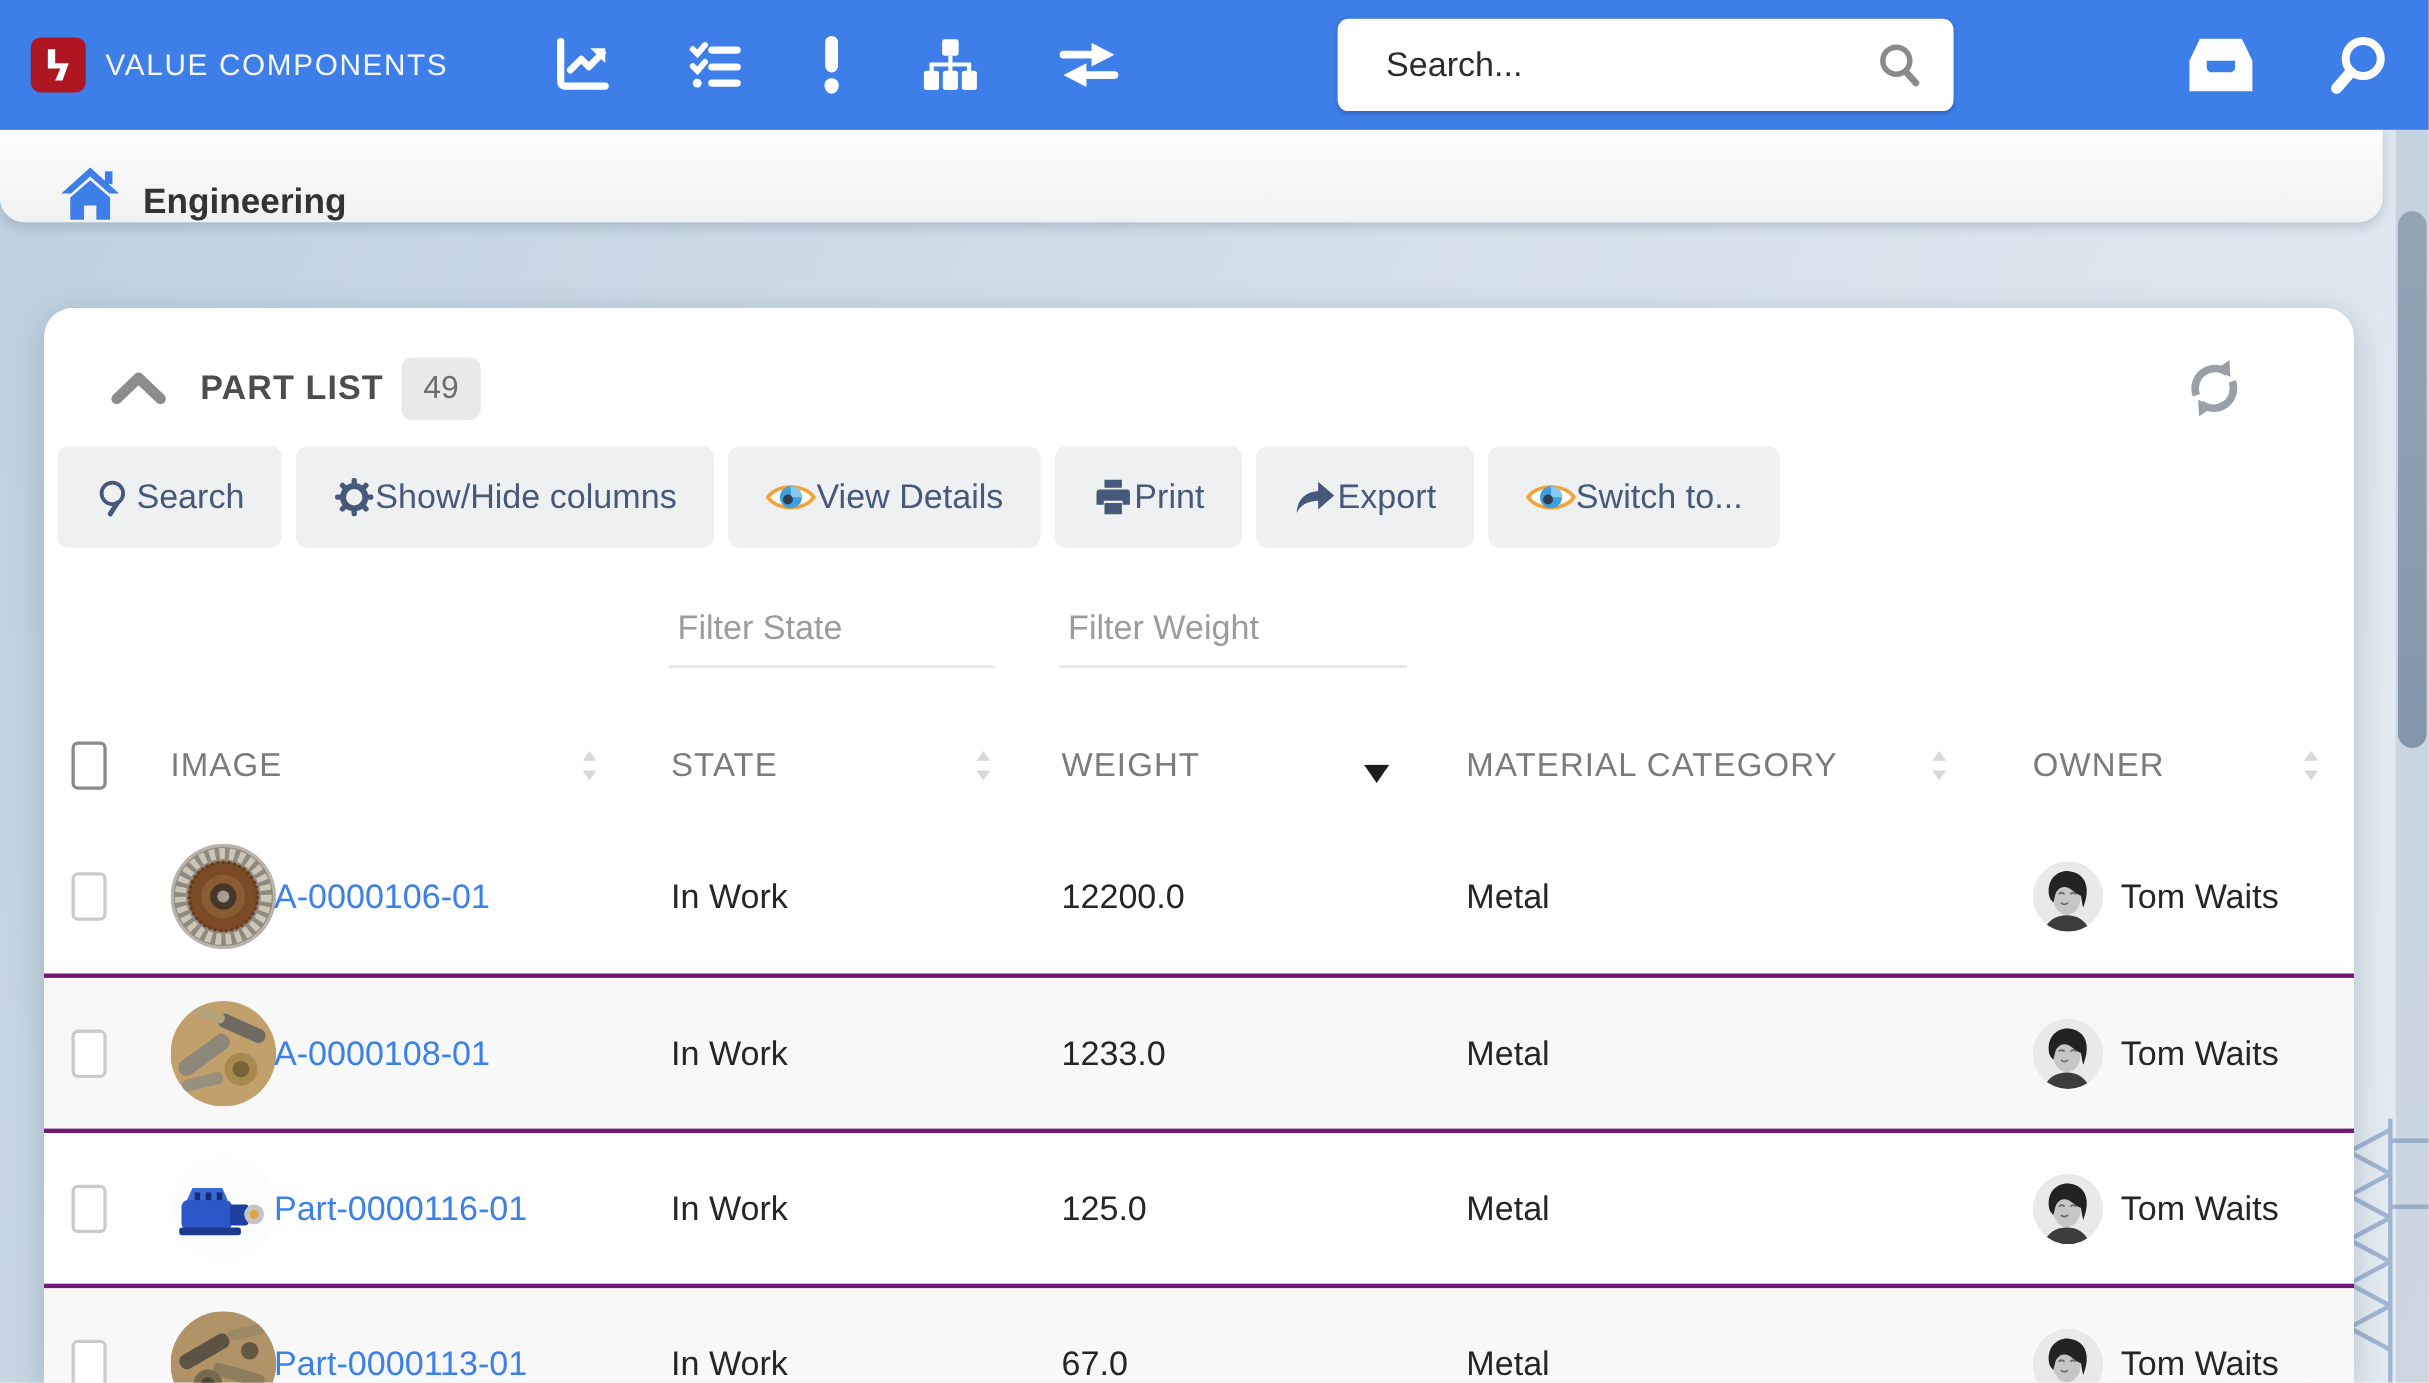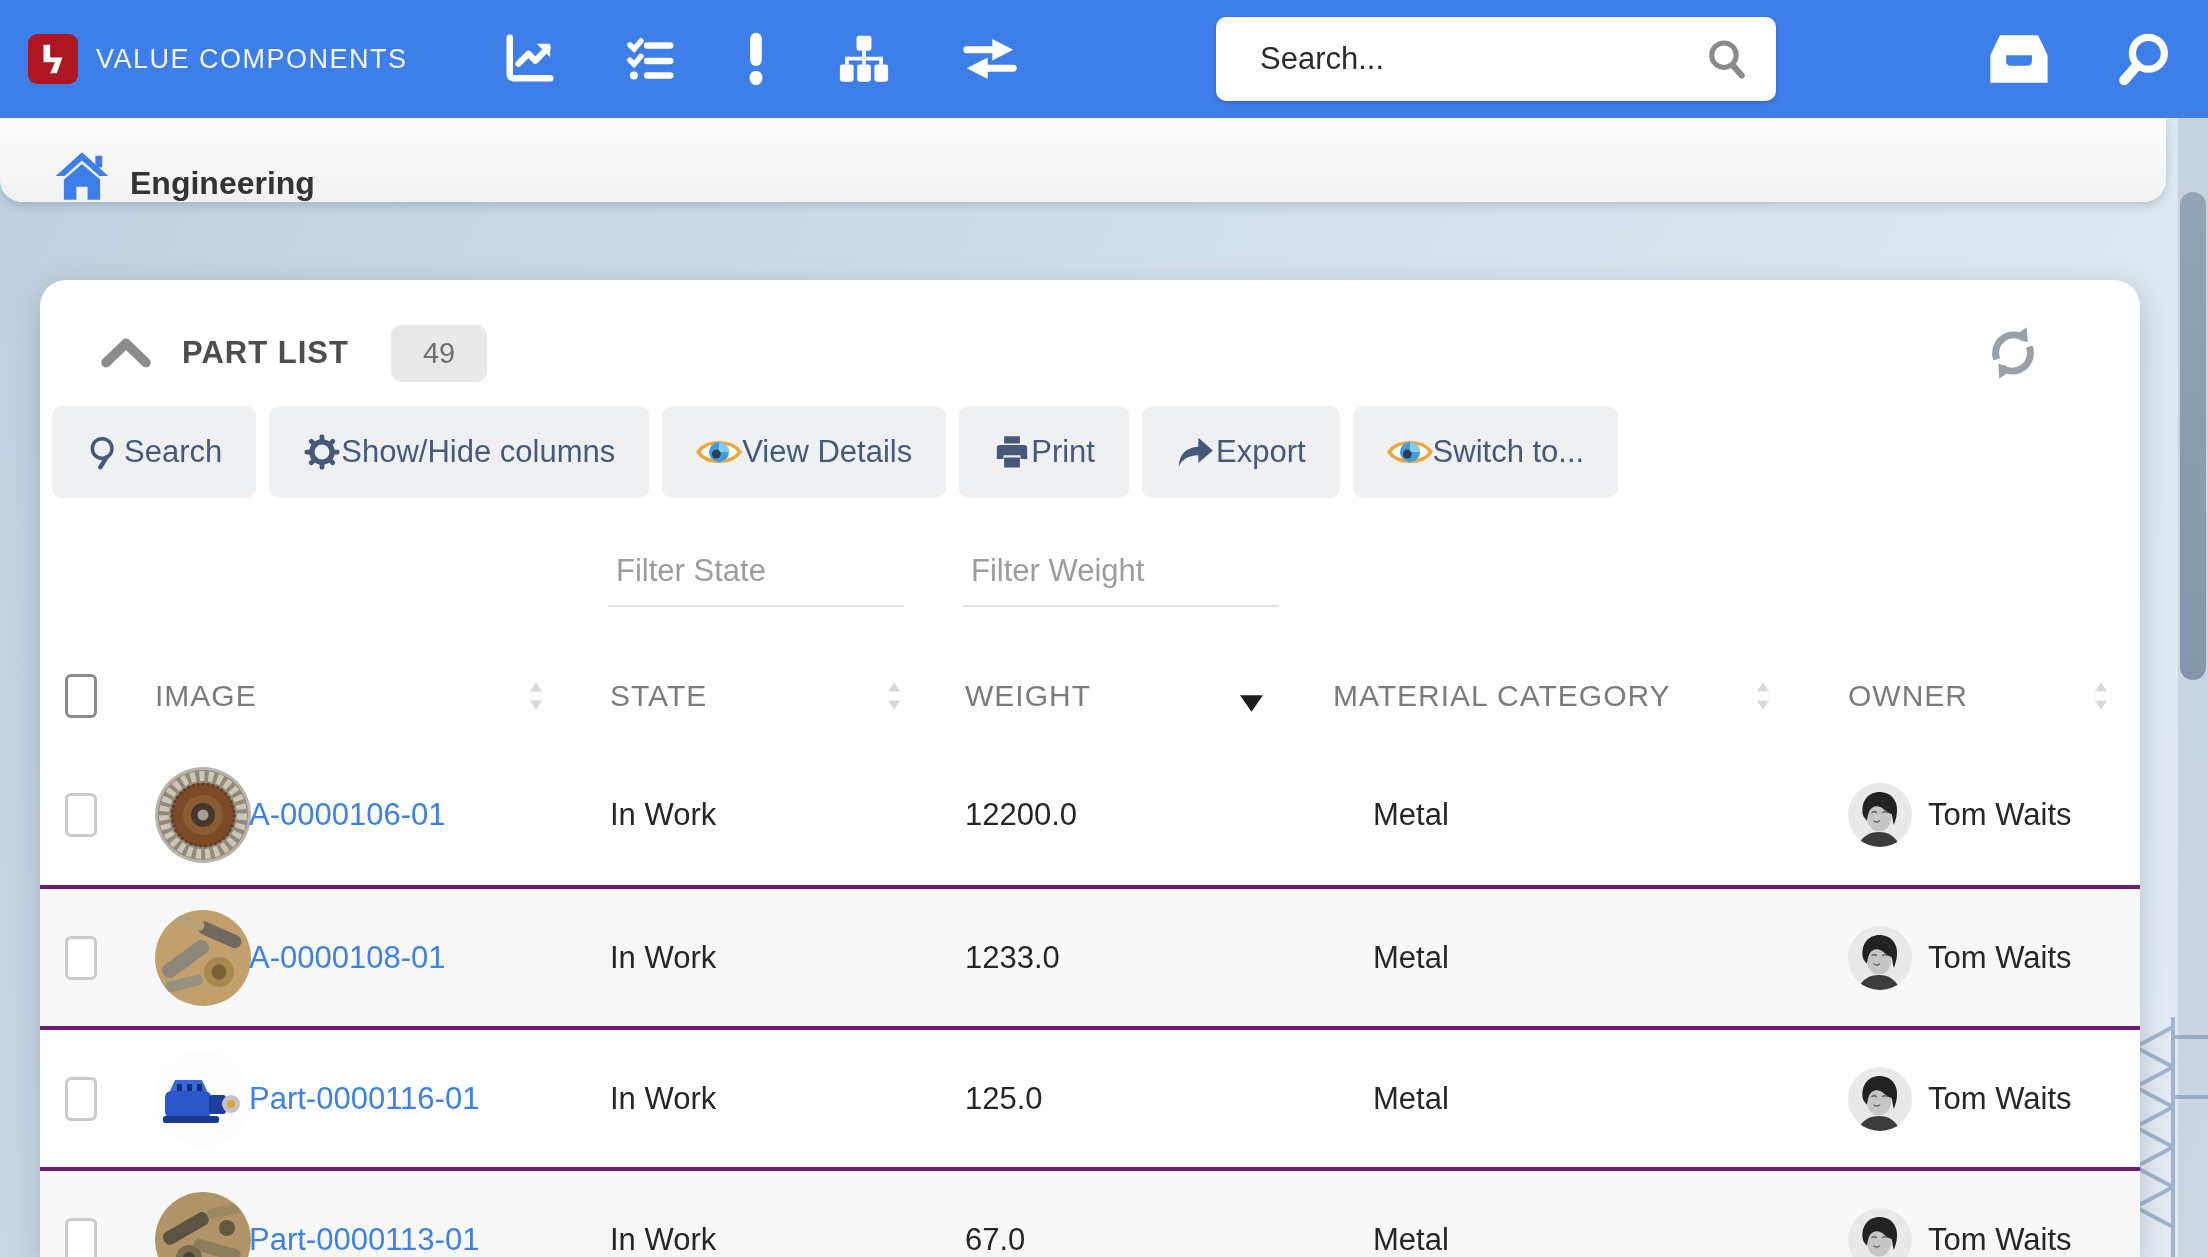--- a/index.html
+++ b/index.html
@@ -47,22 +47,22 @@
     border-radius:13px; background:linear-gradient(180deg,#93a4b5,#8496a9); cursor:pointer; }
 
   
   .card { position:absolute; left:40px; top:280px; width:2100px; height:977px;
     background:#fff; border-radius:26px 26px 0 0;
     box-shadow:0 8px 28px rgba(50,70,90,.25); z-index:10; overflow:hidden; }
 
   .card-header { display:flex; align-items:center; padding:34px 50px 0 60px; height:112px; }
   .collapse-btn { display:flex; cursor:pointer; }
   .panel-title { font-size:31px; font-weight:700; letter-spacing:1px; color:#4d4d4d; margin-left:30px; }
-  .count-badge { margin-left:42px; background:#e9e9e9; color:#6e6e6e; font-size:29px;
-    border-radius:10px; padding:12px 32px;text-align:center; }
+  .count-badge { margin-left:16px; background:#e9e9e9; color:#6e6e6e; font-size:29px;
+    border-radius:10px; padding:12px 20px;text-align:center; }
   .refresh-btn { margin-left:auto; margin-right:48px; display:flex; cursor:pointer; }
 
   .toolbar { display:flex; gap:13px; padding:14px 0 0 12px; }
   .tbtn { display:flex; align-items:center; height:92px; padding:0 34px;
     background:#eef0f2; border-radius:10px; color:#46597a; font-size:31px; cursor:pointer;
     white-space:nowrap; }
   .tbtn svg { flex:0 0 auto; }
 
   
   .grid { display:grid; grid-template-columns:70px 490px 355px 370px 505px 1fr; align-items:center; }
@@ -88,21 +88,21 @@
   .cb-row { border-color:#cbcbcb; }
   .td-check { display:flex; justify-content:flex-start; padding-left:25px; }
 
   .tr { height:141px; font-size:31px; color:#262626; border-top:4px solid #701a75; }
   .tr:nth-child(even) { background:#f8f8f8; }
   .td { padding-left:10px; }
   .td-image { display:flex; align-items:center; padding-left:45px; }
   .thumb { width:96px; height:96px; border-radius:50%; overflow:hidden; flex:0 0 auto;
     display:block; cursor:pointer; }
   .part-link { color:#3c80e8; text-decoration:none; margin-left:-2px; cursor:pointer; }
-  .td-material { padding-left:8px;margin-left:40px; }
+  .td-material { padding-left:8px; }
   .td-owner { display:flex; align-items:center; padding-left:18px; gap:16px; }
   .avatar { width:64px; height:64px; border-radius:50%; overflow:hidden; flex:0 0 auto; display:block; }
 </style>
 </head>
 <body>
 
 <svg width="0" height="0" style="position:absolute">
   <defs>
     <symbol id="sym-sort" viewBox="0 0 12 20">
       <path d="M6 1l4.2 6H1.8z" fill="#d9d9d9"></path>

